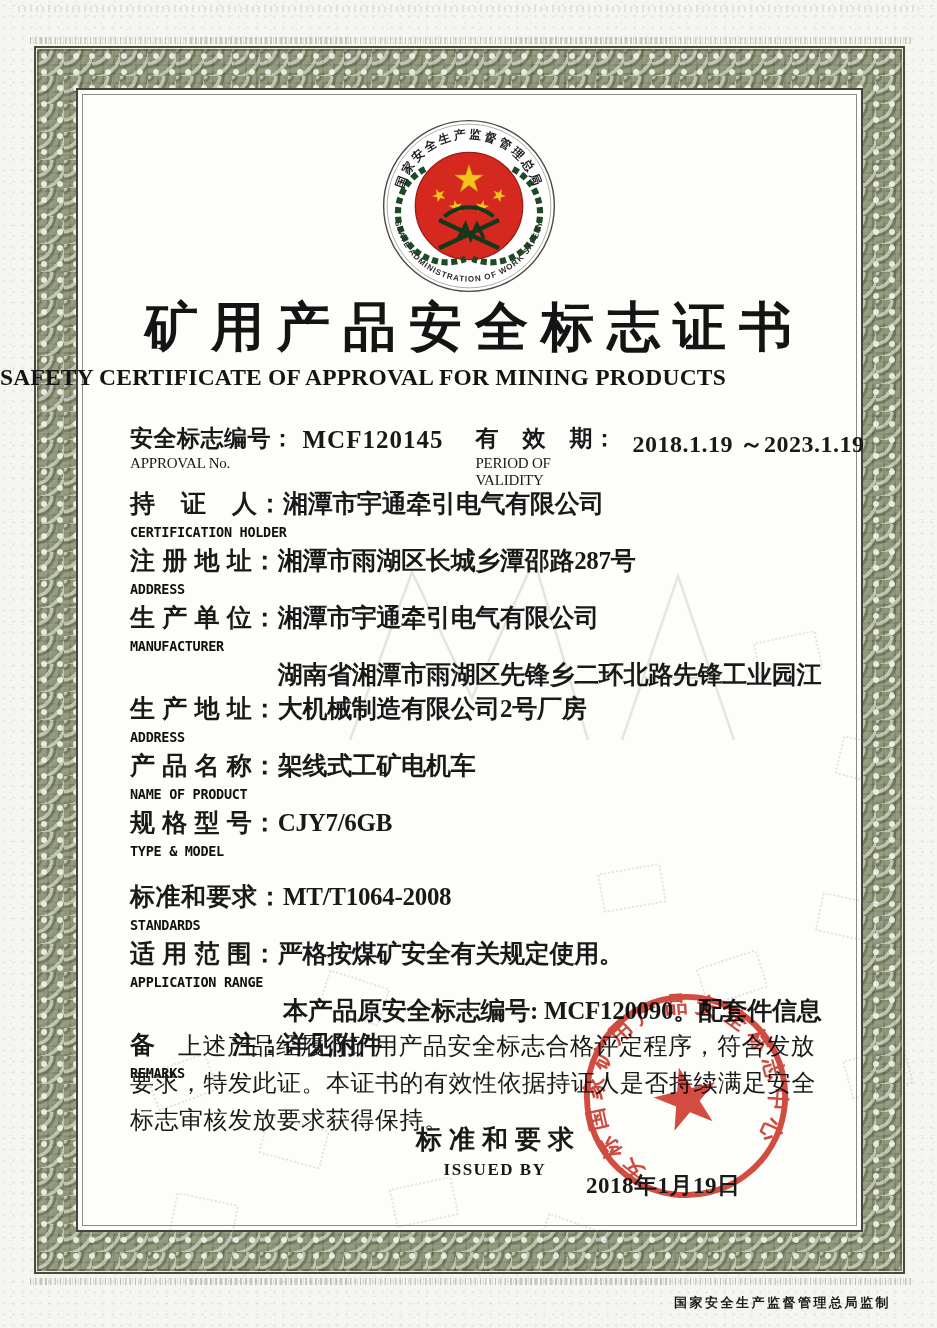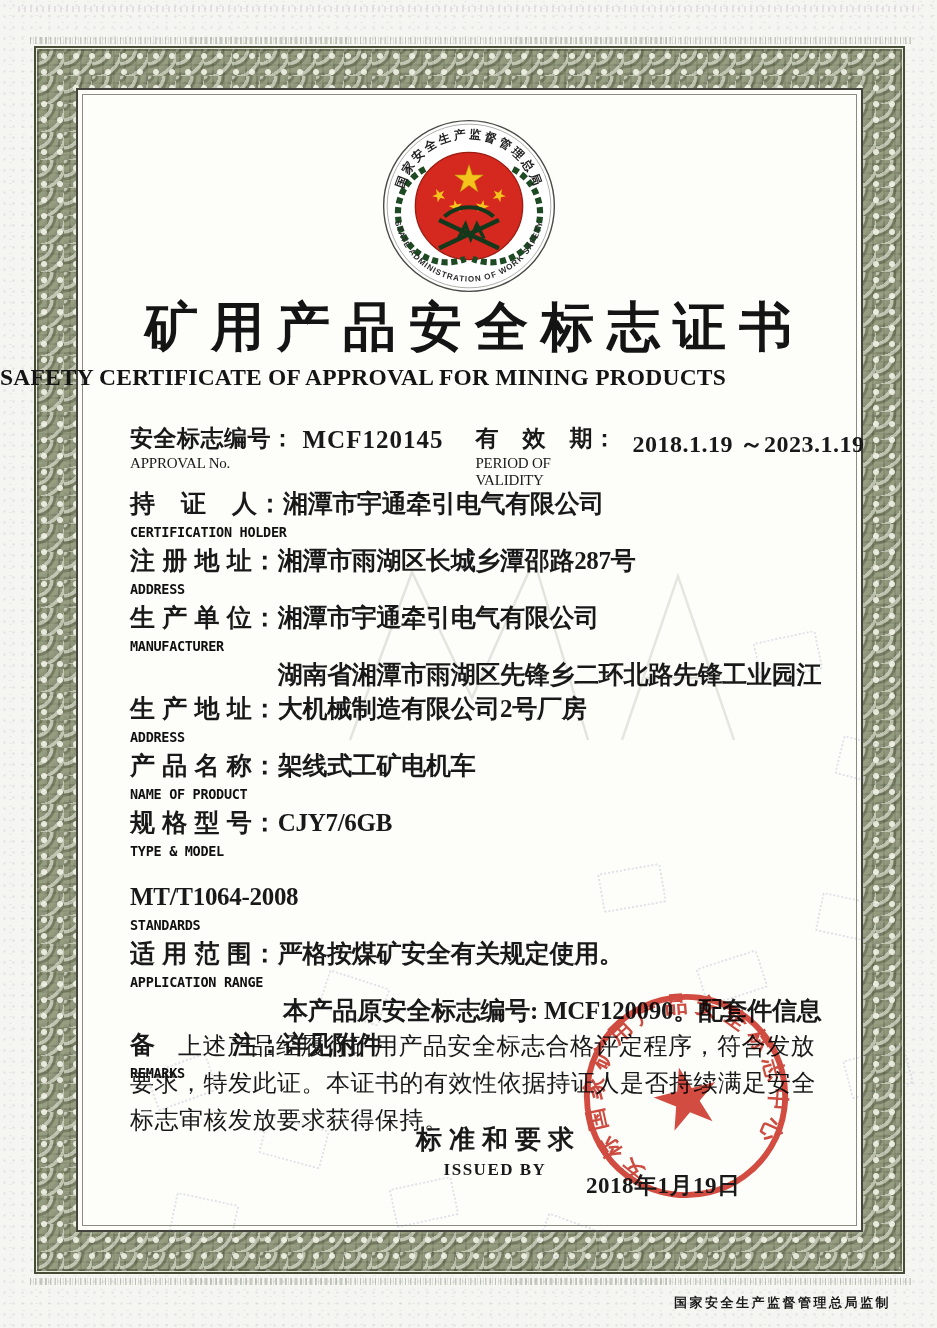--- a/index.html
+++ b/index.html
@@ -194,20 +194,21 @@
         <span class="zh">产 品 名 称：</span>
         <span class="fvalue">架线式工矿电机车</span>
         <span class="en">NAME OF PRODUCT</span>
       </div>
       <div class="frow">
         <span class="zh">规 格 型 号：</span>
         <span class="fvalue">CJY7/6GB</span>
         <span class="en">TYPE &amp; MODEL</span>
       </div>
       <div class="frow gap">
+        <span class="zh">标准和要求：</span>
         <span class="fvalue">MT/T1064-2008</span>
         <span class="en">STANDARDS</span>
       </div>
       <div class="frow">
         <span class="zh">适 用 范 围：</span>
         <span class="fvalue">严格按煤矿安全有关规定使用。</span>
         <span class="en">APPLICATION RANGE</span>
       </div>
       <div class="frow">
         <span class="zh">备　　　注：</span>

